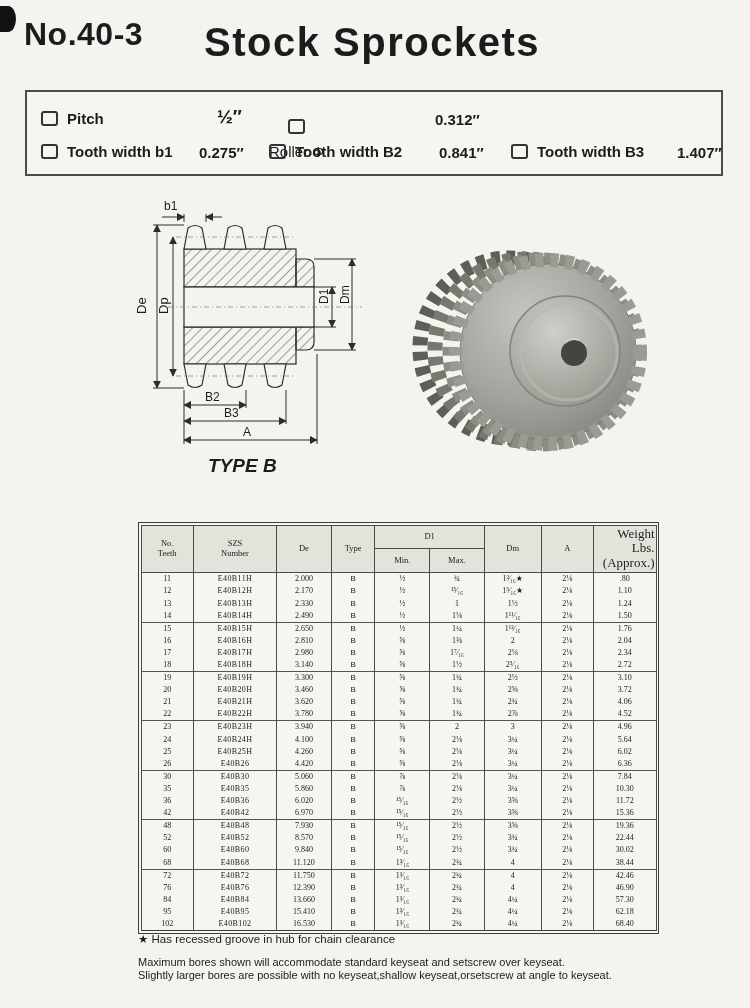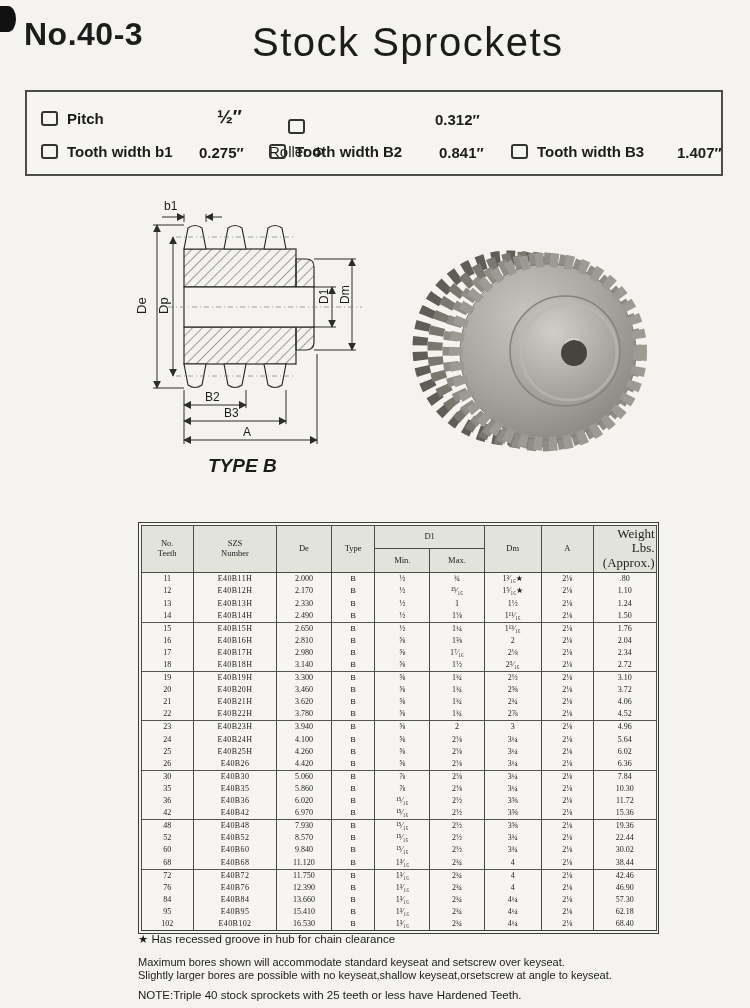--- a/index.html
+++ b/index.html
@@ -1,21 +1,21 @@
 <!DOCTYPE html>
 <html><head>
 <meta charset="utf-8">
 <style>
   html,body{margin:0;padding:0;background:#d8d6d2;}
   .page{position:relative;width:750px;height:1008px;background:#f4f3ef;
         font-family:"Liberation Sans",sans-serif;color:#1c1c1c;overflow:hidden;margin:0 auto;}
   .scan-blob{position:absolute;left:0;top:6px;width:16px;height:26px;background:#111;border-radius:0 60% 60% 0;}
 
   .docno{position:absolute;left:24px;top:16px;font-size:32px;font-weight:bold;letter-spacing:0.5px;}
-  .title{position:absolute;left:204px;top:20px;font-size:40px;font-weight:normal;letter-spacing:1.5px;margin-left:48px;}
+  .title{position:absolute;left:204px;top:20px;font-size:40px;font-weight:bold;letter-spacing:1.5px;}
 
   .specbox{position:absolute;left:25px;top:90px;width:694px;height:82px;border:2px solid #4c4c48;background:#f6f5f1;}
   .spec-item{position:absolute;display:flex;align-items:center;gap:9px;}
   .cb{width:13px;height:11px;border:2px solid #333;border-radius:3px;background:transparent;flex:0 0 auto;}
   .spec-label{font-weight:bold;font-size:15px;white-space:nowrap;}
   .spec-value{font-weight:bold;font-size:15px;position:absolute;white-space:nowrap;}
   .big-frac{font-size:19px;font-weight:bold;}
 
   .drawing{position:absolute;left:100px;top:192px;width:300px;height:290px;}
   .photo{position:absolute;left:402px;top:212px;width:298px;height:258px;}
@@ -547,14 +547,13 @@
           </tr>
         </tbody>
     </table>
   </div>
 
   <div class="note-star">★ Has recessed groove in hub for chain clearance</div>
   <div class="note-para">
     <div>Maximum bores shown will accommodate standard keyseat and setscrew over keyseat.</div>
     <div>Slightly larger bores are possible with no keyseat,shallow keyseat,orsetscrew at angle to keyseat.</div>
   </div>
-  <div class="note-note">NOTE:Triple 40 stock sprockets with 25 teeth or less have Hardened Teeth.</div>
 </div>
 
 </body></html>

